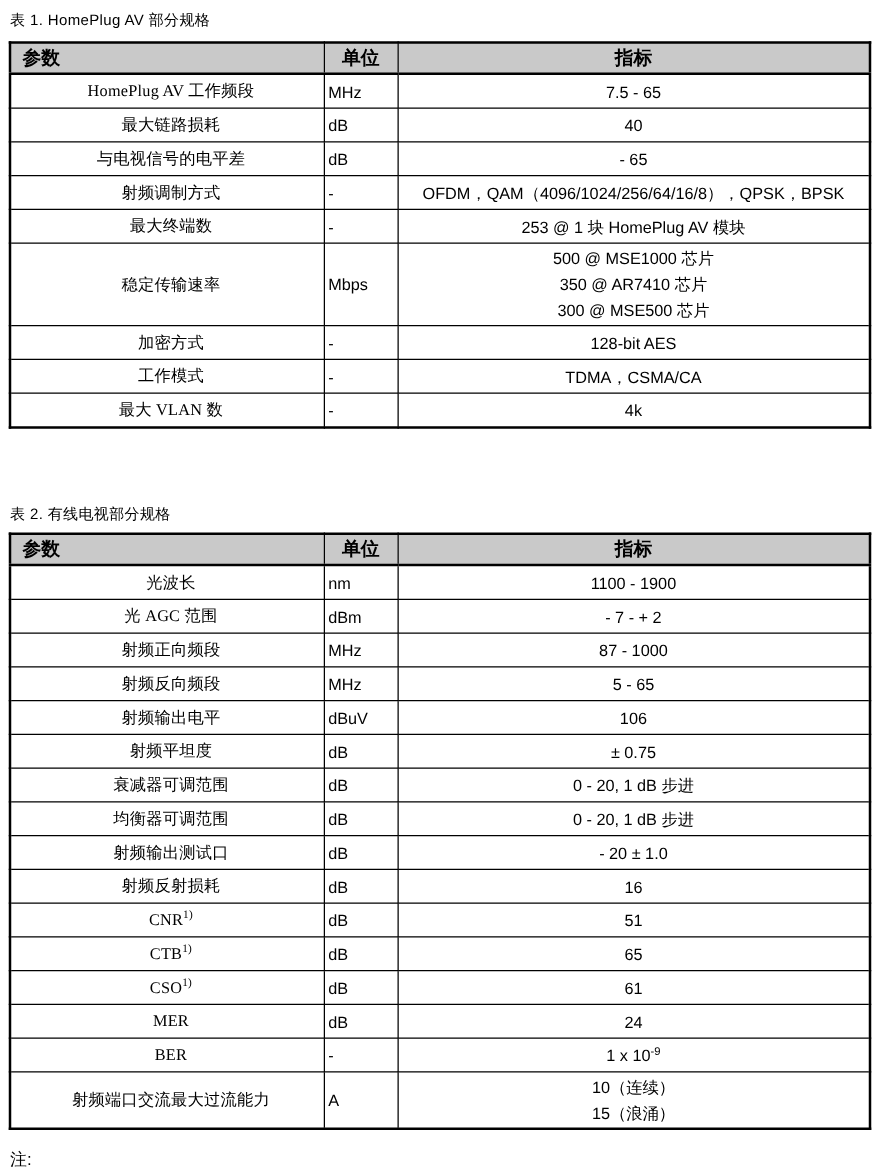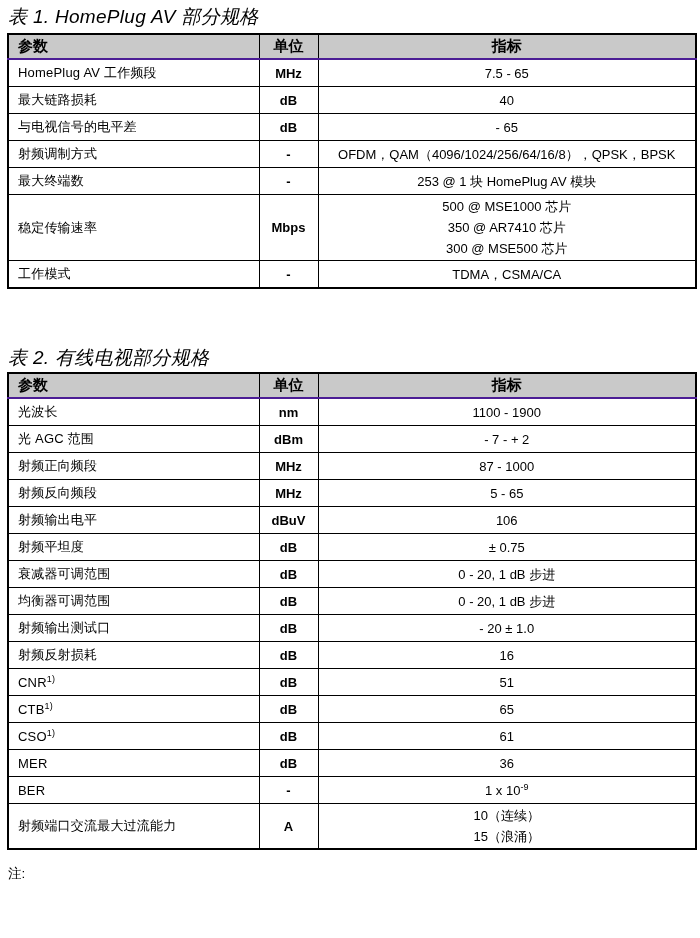--- a/index.html
+++ b/index.html
@@ -4,57 +4,56 @@
 <style>
   html,body{margin:0;padding:0;background:#ffffff;}
   body{
     width:700px;height:938px;
     font-family:"Liberation Sans","DejaVu Sans",sans-serif;
     color:#000000;
     overflow:hidden;
   }
   .doc{padding:8px 5px 0 7px;}
   .table-title{
-    font-size:19px;
+    font-size:12px;
     line-height:17px;
     margin:0 0 8px 1px;
     letter-spacing:.3px;
     white-space:pre;
-    font-style:italic;
   }
   .table-block.second .table-title{margin-top:60px;margin-bottom:6px;}
   table.spec{
     border-collapse:collapse;
     table-layout:fixed;
     width:688px;
     border:2px solid #000;
   }
   table.spec col.c1{width:251px;}
   table.spec col.c2{width:59px;}
   table.spec col.c3{width:378px;}
   table.spec th, table.spec td{border:1px solid #000;}
   table.spec thead th{
     background:var(--header-bg,#c9c9c9);
-    border-bottom:2px solid #4c1d95;
+    border-bottom:2px solid #000000;
     font-size:15px;
     font-weight:bold;
     height:21px;
     text-align:center;
     padding:1px 2px;
     margin-top:20px;
   }
   table.spec thead th.col-param{text-align:left;padding-left:9px;}
   table.spec td{
     font-size:13px;
     height:24px;
     vertical-align:middle;
     padding:1px 3px;
   }
-  table.spec td.col-param{text-align:left;padding-left:9px;letter-spacing:.2px;}
-  table.spec td.col-unit{text-align:center;font-weight:bold;}
+  table.spec td.col-param{text-align:center;padding-left:9px;letter-spacing:.2px;font-family:Liberation Serif, serif;}
+  table.spec td.col-unit{text-align:left;font-weight:normal;}
   table.spec td.col-spec{text-align:center;}
   table.spec td.col-spec div{line-height:21px;}
   sup{font-size:9px;line-height:0;}
   .notes{margin-top:15px;font-size:13.5px;margin-left:1px;}
   .notes-label{line-height:17px;}
 </style>
 </head>
 <body>
 
 <div class="doc">
@@ -113,24 +112,38 @@
           <tr>
             <td class="col-param">稳定传输速率</td>
             <td class="col-unit">Mbps</td>
             <td class="col-spec">
               <div>500 @ MSE1000 芯片</div>
               <div>350 @ AR7410 芯片</div>
               <div>300 @ MSE500 芯片</div>
             </td>
           </tr>
           <tr>
+            <td class="col-param">加密方式</td>
+            <td class="col-unit">-</td>
+            <td class="col-spec">
+              <div>128-bit AES</div>
+            </td>
+          </tr>
+          <tr>
             <td class="col-param">工作模式</td>
             <td class="col-unit">-</td>
             <td class="col-spec">
               <div>TDMA，CSMA/CA</div>
+            </td>
+          </tr>
+          <tr>
+            <td class="col-param">最大 VLAN 数</td>
+            <td class="col-unit">-</td>
+            <td class="col-spec">
+              <div>4k</div>
             </td>
           </tr>
         </tbody>
       </table>
   </div>
 
   <div class="table-block second">
     <div class="table-title">表 2. 有线电视部分规格</div>
     <table class="spec">
       <colgroup>
@@ -234,21 +247,21 @@
             <td class="col-param">CSO<sup>1)</sup></td>
             <td class="col-unit">dB</td>
             <td class="col-spec">
               <div>61</div>
             </td>
           </tr>
           <tr>
             <td class="col-param">MER</td>
             <td class="col-unit">dB</td>
             <td class="col-spec">
-              <div>36</div>
+              <div>24</div>
             </td>
           </tr>
           <tr>
             <td class="col-param">BER</td>
             <td class="col-unit">-</td>
             <td class="col-spec">
               <div>1 x 10<sup>-9</sup></div>
             </td>
           </tr>
           <tr>

